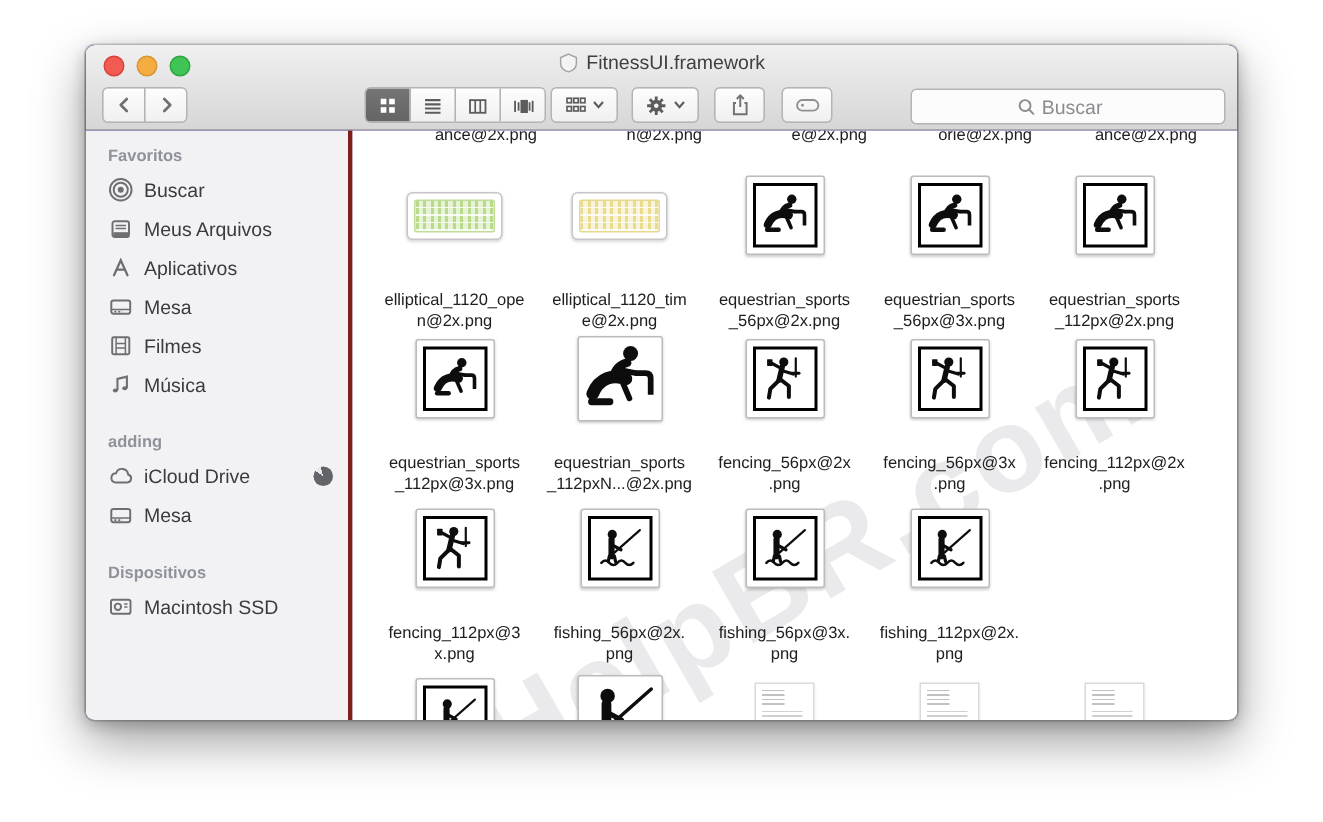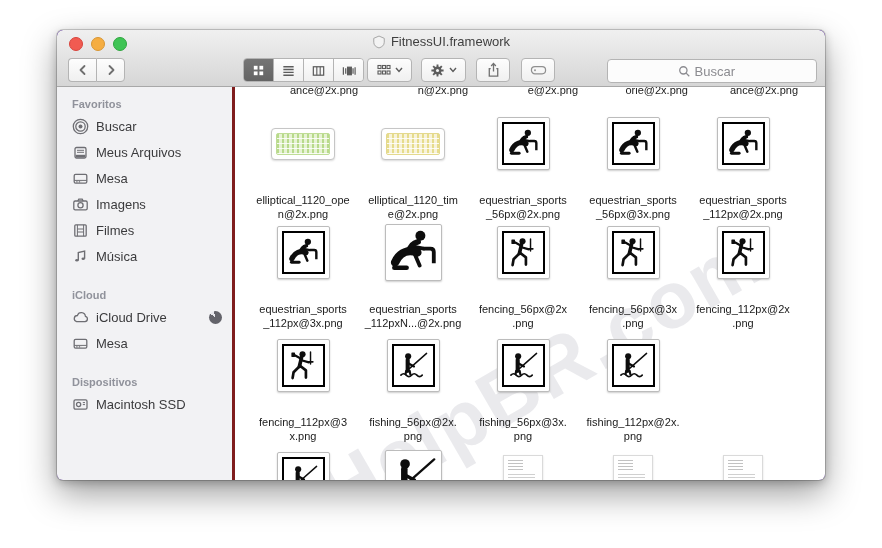--- a/index.html
+++ b/index.html
@@ -313,43 +313,43 @@
           <span class="lbl">Buscar</span>
         </div>
         <div class="side-item">
           <svg viewBox="0 0 17 17">
             <use href="#sym-docs"></use>
           </svg>
           <span class="lbl">Meus Arquivos</span>
         </div>
         <div class="side-item">
           <svg viewBox="0 0 17 17">
+            <use href="#sym-apps"></use>
+          </svg>
+          <span class="lbl">Aplicativos</span>
+        </div>
+        <div class="side-item">
+          <svg viewBox="0 0 17 17">
             <use href="#sym-desktop"></use>
           </svg>
           <span class="lbl">Mesa</span>
         </div>
         <div class="side-item">
           <svg viewBox="0 0 17 17">
-            <use href="#sym-images"></use>
-          </svg>
-          <span class="lbl">Imagens</span>
-        </div>
-        <div class="side-item">
-          <svg viewBox="0 0 17 17">
             <use href="#sym-films"></use>
           </svg>
           <span class="lbl">Filmes</span>
         </div>
         <div class="side-item">
           <svg viewBox="0 0 17 17">
             <use href="#sym-music"></use>
           </svg>
           <span class="lbl">Música</span>
         </div>
-        <div class="sec-title gap">iCloud</div>
+        <div class="sec-title gap">adding</div>
         <div class="side-item">
           <svg viewBox="0 0 17 17">
             <use href="#sym-cloud"></use>
           </svg>
           <span class="lbl">iCloud Drive</span>
           <span class="pie"></span>
         </div>
         <div class="side-item">
           <svg viewBox="0 0 17 17">
             <use href="#sym-desktop"></use>

